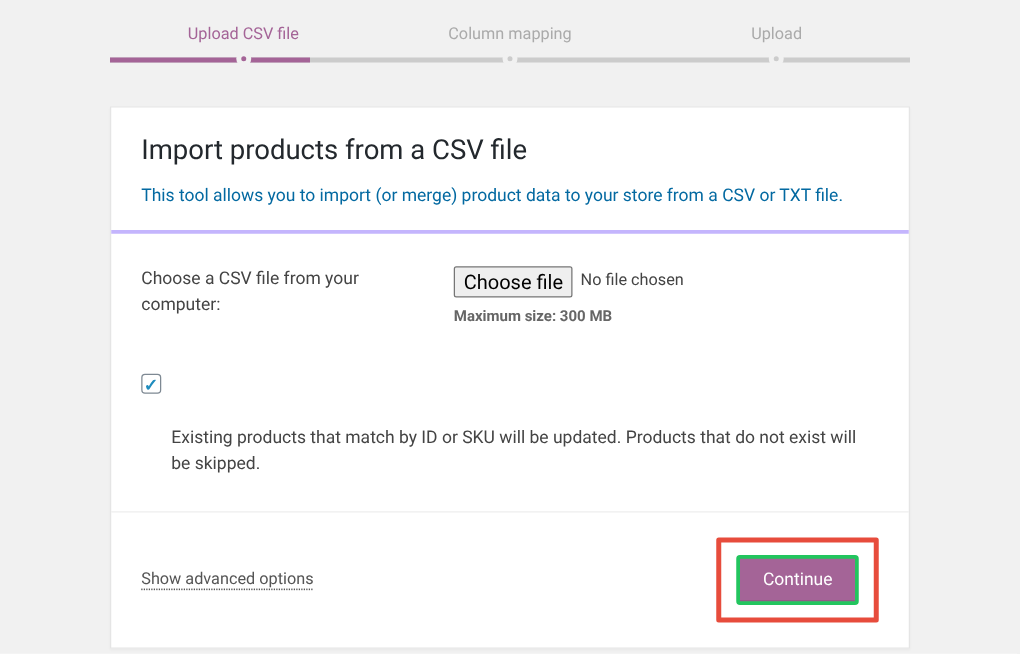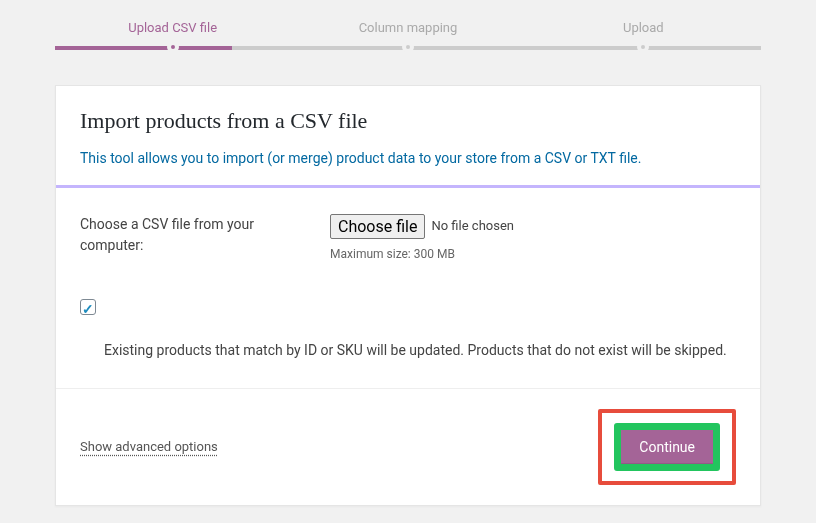--- a/index.html
+++ b/index.html
@@ -8,21 +8,21 @@
       padding: 0;
     }
     body {
       font-family: -apple-system, BlinkMacSystemFont, "Segoe UI", Roboto, sans-serif;
       background: #f1f1f1;
       width: 816px;
       height: 523px;
       overflow: hidden;
     }
     .wrapper {
-      padding: 20px 55px 0;
+      padding: 20px 88px 0;
     }
     .stepper {
       position: relative;
       display: flex;
       padding-bottom: 28px;
     }
     .stepper-track {
       position: absolute;
       left: 0;
       right: 0;
@@ -72,21 +72,20 @@
       box-shadow: 0 1px 2px rgba(0,0,0,0.04);
     }
     .card-header {
       padding: 22px 24px 16px;
     }
     .card-title {
       font-size: 22px;
       font-weight: 400;
       color: #23282d;
       margin-bottom: 14px;
-      font-family: Liberation Serif, serif;
     }
     .card-desc {
       font-size: 14px;
       color: #0369a1;
       line-height: 1.5;
     }
     .card-body {
       border-top: 3px solid #c4b5fd;
       padding: 10px 0;
     }
@@ -123,20 +122,21 @@
     }
     .file-status {
       font-size: 13px;
       color: #444;
     }
     .hint {
       font-size: 12px;
       color: #666;
       margin-top: 6px;
       display: block;
+      font-weight: bold;
     }
     .checkbox-wrap {
       display: flex;
       align-items: flex-start;
       gap: 8px;
     }
     .checkbox {
       width: 16px;
       height: 16px;
       border: 1px solid #7e8993;
@@ -177,21 +177,21 @@
       cursor: pointer;
     }
     .highlight-box {
       border: 4px solid #e74c3c;
       padding: 10px 12px;
       border-radius: 2px;
     }
     .continue-btn {
       background: #a46497;
       color: #fff;
-      border: 7px solid #22c55e;
+      border: 3px solid #22c55e;
       font-size: 14px;
       padding: 9px 18px;
       border-radius: 3px;
       cursor: pointer;
       font-family: inherit;
       box-shadow: inset 0 -1px 0 rgba(0,0,0,0.1);
     }
   </style>
 </head>
 <body>

